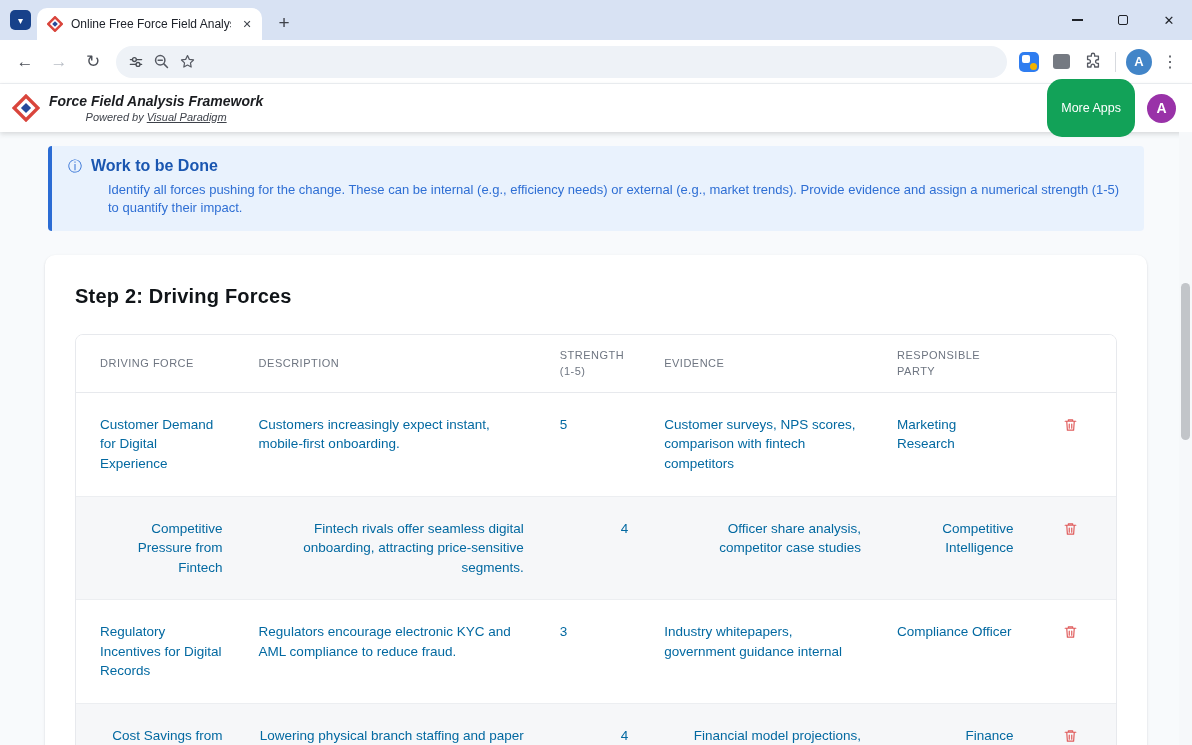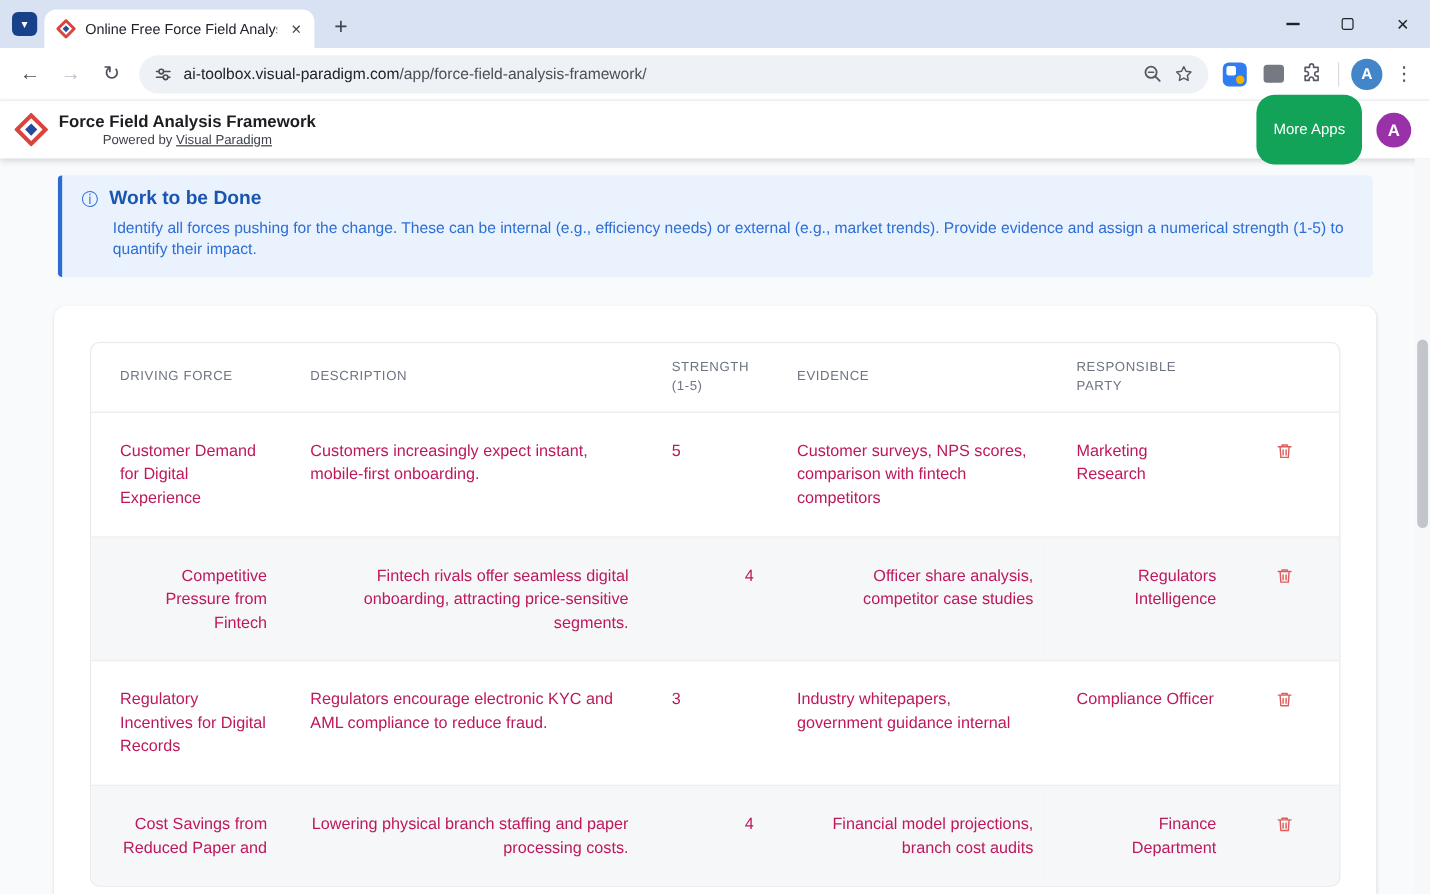--- a/index.html
+++ b/index.html
@@ -46,53 +46,53 @@
   .chrome-avatar { width:26px; height:26px; border-radius:50%; background:#4285c8; color:#fff; font-size:13px; font-weight:bold; display:flex; align-items:center; justify-content:center; margin:0 4px; }
   .kebab { width:28px; height:32px; display:flex; align-items:center; justify-content:center; font-size:16px; color:#4c5058; }
   .ext-colorful { width:20px; height:20px; background:#2f7df0; border-radius:5px; position:relative; }
   .ext-colorful .sq { position:absolute; left:3px; top:3px; width:8px; height:8px; background:#fff; border-radius:2px; }
   .ext-colorful .dot { position:absolute; right:2px; bottom:2px; width:7px; height:7px; background:#f4b400; border-radius:50%; }
   .ext-gray { width:17px; height:15px; background:#757a82; border-radius:3px; position:relative; }
   .ext-gray:after { content:""; position:absolute; left:3px; bottom:-4px; border:4px solid transparent; border-top-color:#757a82; border-left-width:3px; border-right-width:3px; }
 
   
   .app-header { position:relative; z-index:5; height:48px; background:#fff; display:flex; align-items:center; padding:0 16px 0 12px; box-shadow:0 2px 5px rgba(60,64,67,.18); }
-  .header-text { margin-left:9px; }
+  .header-text { margin-left:9px;font-style:italic; }
   .app-title { font-size:14px; font-weight:bold; color:#1b1d21; }
   .app-sub { font-size:11px; color:#3e424a; margin-top:2px;text-align:center; }
   .app-sub a { color:#3e424a; text-decoration:underline; }
   .spacer { flex:1; }
   .more-apps { background:#12a258; color:#fff; border:none; font-family:inherit; font-size:12.5px; padding:22px 14px; border-radius:15px; }
   .user-avatar { width:29px; height:29px; border-radius:50%; background:#9932a8; color:#fff; font-size:14px; font-weight:bold; display:flex; align-items:center; justify-content:center; margin-left:12px; }
 
   
   .page { height:613px; overflow:hidden; background:#f8fafc; }
   .banner {
     margin:14px 48px 0; background:#e9f2fd; border-left:4px solid #2b6cd4;
     border-radius:4px; padding:11px 16px 13px;
   }
   .banner-head { display:flex; align-items:center; gap:9px; }
   .info-icon { color:#2b6cd4; font-size:14px; line-height:1; }
   .banner-title { font-size:16px; font-weight:bold; color:#1a56b0; }
-  .banner-body { margin:6px 0 0 26px; font-size:13px; color:#2f6fd4; line-height:1.42; }
+  .banner-body { margin:6px 0 0 40px; font-size:13px; color:#2f6fd4; line-height:1.42; }
 
   .card {
     margin:24px 45px 0; background:#fff; border-radius:10px;
     box-shadow:0 1px 3px rgba(16,24,40,.10), 0 1px 2px rgba(16,24,40,.06);
     padding:30px 30px 40px;
   }
   .card h1 { font-size:20px; font-weight:bold; color:#101418; letter-spacing:.2px; margin-bottom:26px; }
   .table-wrap { border:1px solid #e7e9ed; border-radius:8px; overflow:hidden; }
   table { width:100%; border-collapse:collapse; }
   thead th {
     font-size:11px; font-weight:normal; color:#6e7581; text-align:left;
     text-transform:uppercase; letter-spacing:.5px; line-height:1.5;
     padding:12px 12px 12px 24px; background:#fff; border-bottom:1px solid #e7e9ed; vertical-align:middle;
   }
-  tbody td { font-size:13.5px; color:#be185d; line-height:1.45; padding:22px 12px 22px 24px; vertical-align:top; }
+  tbody td { font-size:13.5px; color:#0369a1; line-height:1.45; padding:22px 12px 22px 24px; vertical-align:top; }
   tbody tr + tr td { border-top:1px solid #eceef1; }
   tbody tr.alt { background:#f6f7f9;text-align:right; }
   .del-btn { background:none; border:none; padding:2px; line-height:0; }
   td.action { text-align:center; padding-left:12px; }
 
   
   .sb-track { position:absolute; right:0; top:132px; width:13px; height:613px; background:#f6f8fa; z-index:9; }
   .sb-thumb { position:absolute; right:2px; top:283px; width:9px; height:157px; background:#c2c5c9; border-radius:4.5px; z-index:10; }
 </style>
 </head>
@@ -131,21 +131,20 @@
 
     <div class="omnibox">
       <svg width="16" height="16" viewBox="0 0 20 20">
         <g stroke="#4a4e55" stroke-width="1.7" fill="none" stroke-linecap="round">
           <line x1="3" y1="7" x2="17" y2="7"></line>
             <line x1="3" y1="13" x2="17" y2="13"></line>
         </g>
         <circle cx="8" cy="7" r="2.4" fill="#eef2f7" stroke="#4a4e55" stroke-width="1.7"></circle>
         <circle cx="12.5" cy="13" r="2.4" fill="#eef2f7" stroke="#4a4e55" stroke-width="1.7"></circle>
       </svg>
-      <span class="url"><span>ai-toolbox.visual-paradigm.com</span><span class="path">/app/force-field-analysis-framework/</span></span>
       <svg width="17" height="17" viewBox="0 0 20 20">
         <circle cx="8.5" cy="8.5" r="5.5" fill="none" stroke="#565a63" stroke-width="1.8"></circle>
         <line x1="12.8" y1="12.8" x2="17" y2="17" stroke="#565a63" stroke-width="1.8" stroke-linecap="round"></line>
         <line x1="6" y1="8.5" x2="11" y2="8.5" stroke="#565a63" stroke-width="1.6" stroke-linecap="round"></line>
       </svg>
       <svg width="17" height="17" viewBox="0 0 24 24">
         <path d="M12 3.6l2.6 5.4 5.9.8-4.3 4.1 1 5.9-5.2-2.8-5.2 2.8 1-5.9L3.5 9.8l5.9-.8z" fill="none" stroke="#565a63" stroke-width="1.7" stroke-linejoin="round"></path>
       </svg>
     </div>
 
@@ -188,20 +187,21 @@
 
     <div class="banner">
       <div class="banner-head">
         <span class="info-icon">ⓘ</span>
         <span class="banner-title">Work to be Done</span>
       </div>
       <div class="banner-body">Identify all forces pushing for the change. These can be internal (e.g., efficiency needs) or external (e.g., market trends). Provide evidence and assign a numerical strength (1-5) to quantify their impact.</div>
     </div>
 
     <div class="card">
+      <h1>Step 2: Driving Forces</h1>
       <div class="table-wrap">
         <table>
           <colgroup>
             <col style="width:158px">
               <col style="width:300px">
               <col style="width:104px">
             <col style="width:232px">
               <col style="width:152px">
               <col style="width:90px">
           </colgroup>
@@ -226,21 +226,21 @@
                 <svg width="15" height="16" viewBox="0 0 24 24">
                       <path d="M3.5 6h17M8.5 6V3.8h7V6m-9.5 0l1 14.2h10L18 6M10 10.5v6.5M14 10.5v6.5" fill="none" stroke="#e05c5c" stroke-width="1.9" stroke-linecap="round" stroke-linejoin="round"></path>
                     </svg>
               </button></td>
             </tr>
             <tr class="alt">
               <td>Competitive Pressure from Fintech</td>
               <td>Fintech rivals offer seamless digital onboarding, attracting price-sensitive segments.</td>
               <td>4</td>
               <td>Officer share analysis, competitor case studies</td>
-              <td>Regulators Intelligence</td>
+              <td>Competitive Intelligence</td>
               <td class="action"><button class="del-btn">
                 <svg width="15" height="16" viewBox="0 0 24 24">
                       <path d="M3.5 6h17M8.5 6V3.8h7V6m-9.5 0l1 14.2h10L18 6M10 10.5v6.5M14 10.5v6.5" fill="none" stroke="#e05c5c" stroke-width="1.9" stroke-linecap="round" stroke-linejoin="round"></path>
                     </svg>
               </button></td>
             </tr>
             <tr>
               <td>Regulatory Incentives for Digital Records</td>
               <td>Regulators encourage electronic KYC and AML compliance to reduce fraud.</td>
               <td>3</td>

